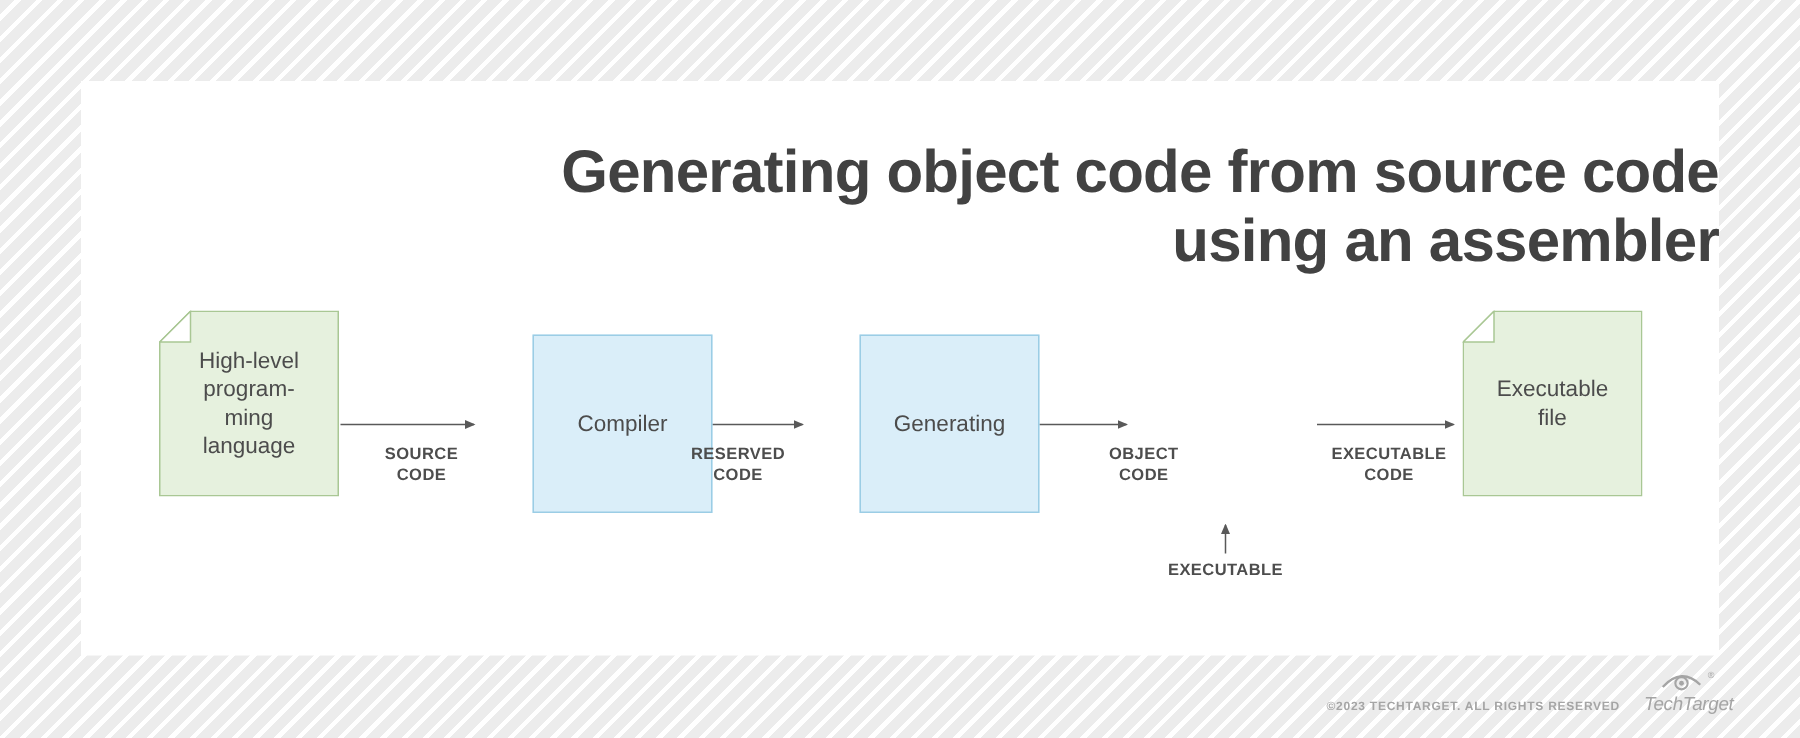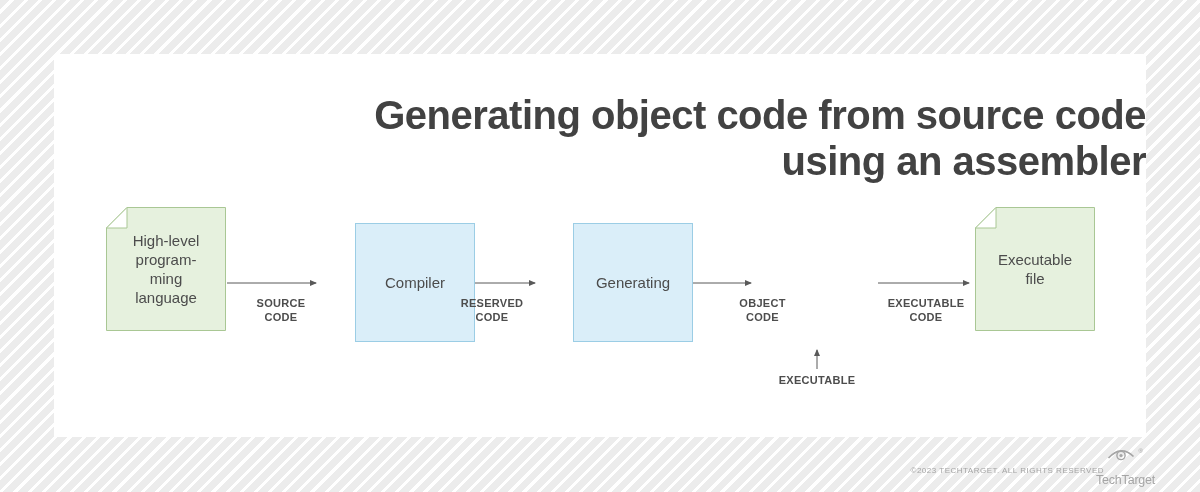--- a/index.html
+++ b/index.html
@@ -71,37 +71,38 @@
     letter-spacing:0.3px;
     color:var(--label-text);
     white-space:pre-line;
   }
   .el-0{ left:171px; width:112px; top:242px; }
   .el-1{ left:389px; width:98px; top:242px; }
   .el-2{ left:632px; width:97px; top:242px;margin-left:28px; }
   .el-3{ left:823px; width:98px; top:242px; }
   .el-4{ left:703px; width:120px; top:319px; }
   .copyright{
-    position:absolute; top:466px; right:96px;
-    font-weight:400; font-size:8px; letter-spacing:0.5px;
+    position:absolute; top:466px; right:120px;
+    font-weight:700; font-size:8px; letter-spacing:0.5px;
     color:var(--footer-text);
   }
   .brand{
     position:absolute; top:448px; left:1096px; width:50px;
     text-align:center;
   }
   .brand .eye{ display:block; margin:0 auto; }
   .brand .reg{
     position:absolute; top:0; right:3px;
     font-size:6px; color:var(--footer-text); font-weight:400;
   }
   .brand .brand-text{
-    display:block; margin-top:12px;
+    display:block; margin-top:1px;
     font-size:12.5px; color:var(--footer-text); font-weight:400;
     letter-spacing:-0.2px;
+    font-style:italic;
   }
 </style>
 </head>
 <body>
 
 <div class="card">
 
   <h1 class="title">Generating object code from source code
 using an assembler</h1>
 

